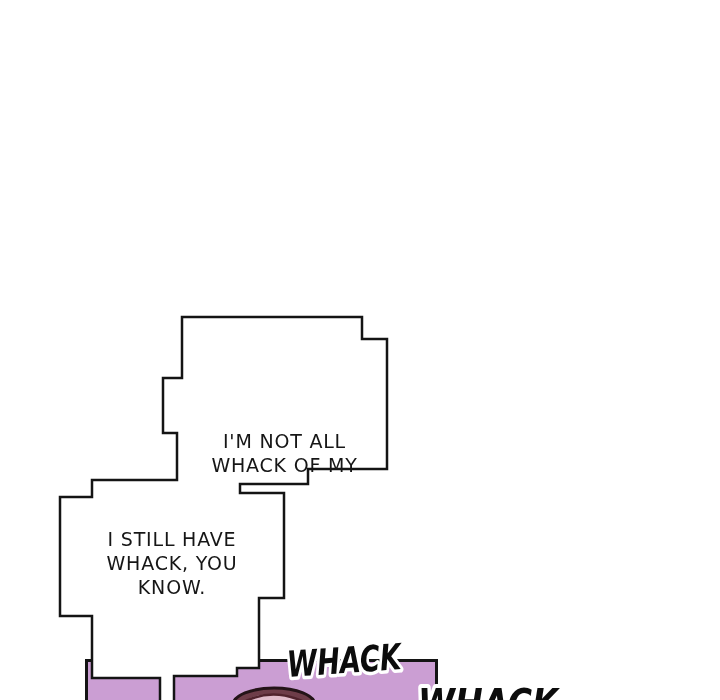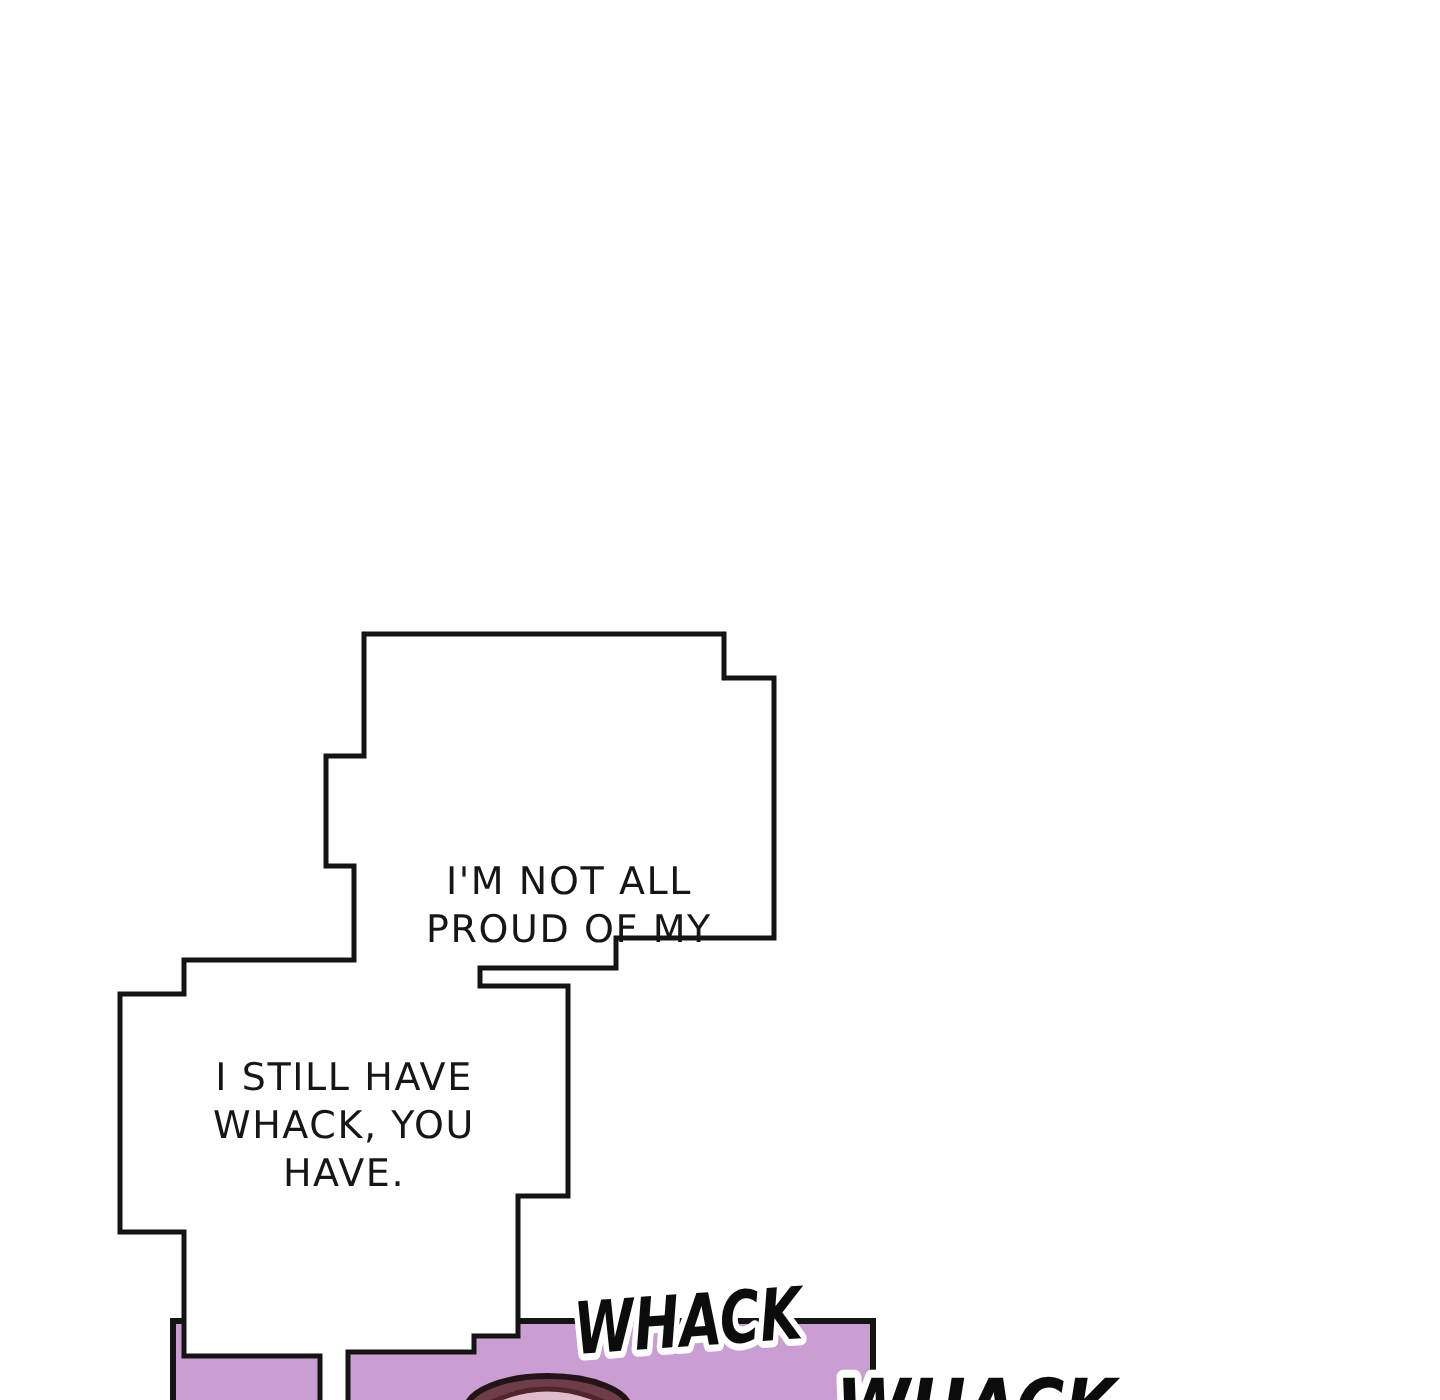--- a/index.html
+++ b/index.html
@@ -53,22 +53,22 @@
              L60,616 L60,497 L92,497 L92,480 L177,480 L177,433 L163,433
              L163,378 L182,378 Z" fill="#ffffff"></path>
 
     <text class="sfx-text" x="288" y="677" transform="rotate(-4 288 677)" font-size="36" textLength="114" lengthAdjust="spacingAndGlyphs" stroke-width="7" stroke="#ffffff" fill="#0c0c0c">WHACK</text>
 
     <text class="sfx-text" x="418" y="718" font-size="40" textLength="140" lengthAdjust="spacingAndGlyphs" stroke-width="8" stroke="#ffffff" fill="#0c0c0c">WHACK</text>
   </svg>
 
   <div class="bubble-text bt1">
     <span>I'M NOT ALL</span>
-    <span>PROUD OF MY</span>
+    <span>WHACK OF MY</span>
   </div>
 
   <div class="bubble-text bt2">
     <span>I STILL HAVE</span>
     <span>WHACK, YOU</span>
-    <span>HAVE.</span>
+    <span>KNOW.</span>
   </div>
 
 </div>
 
 </body></html>

